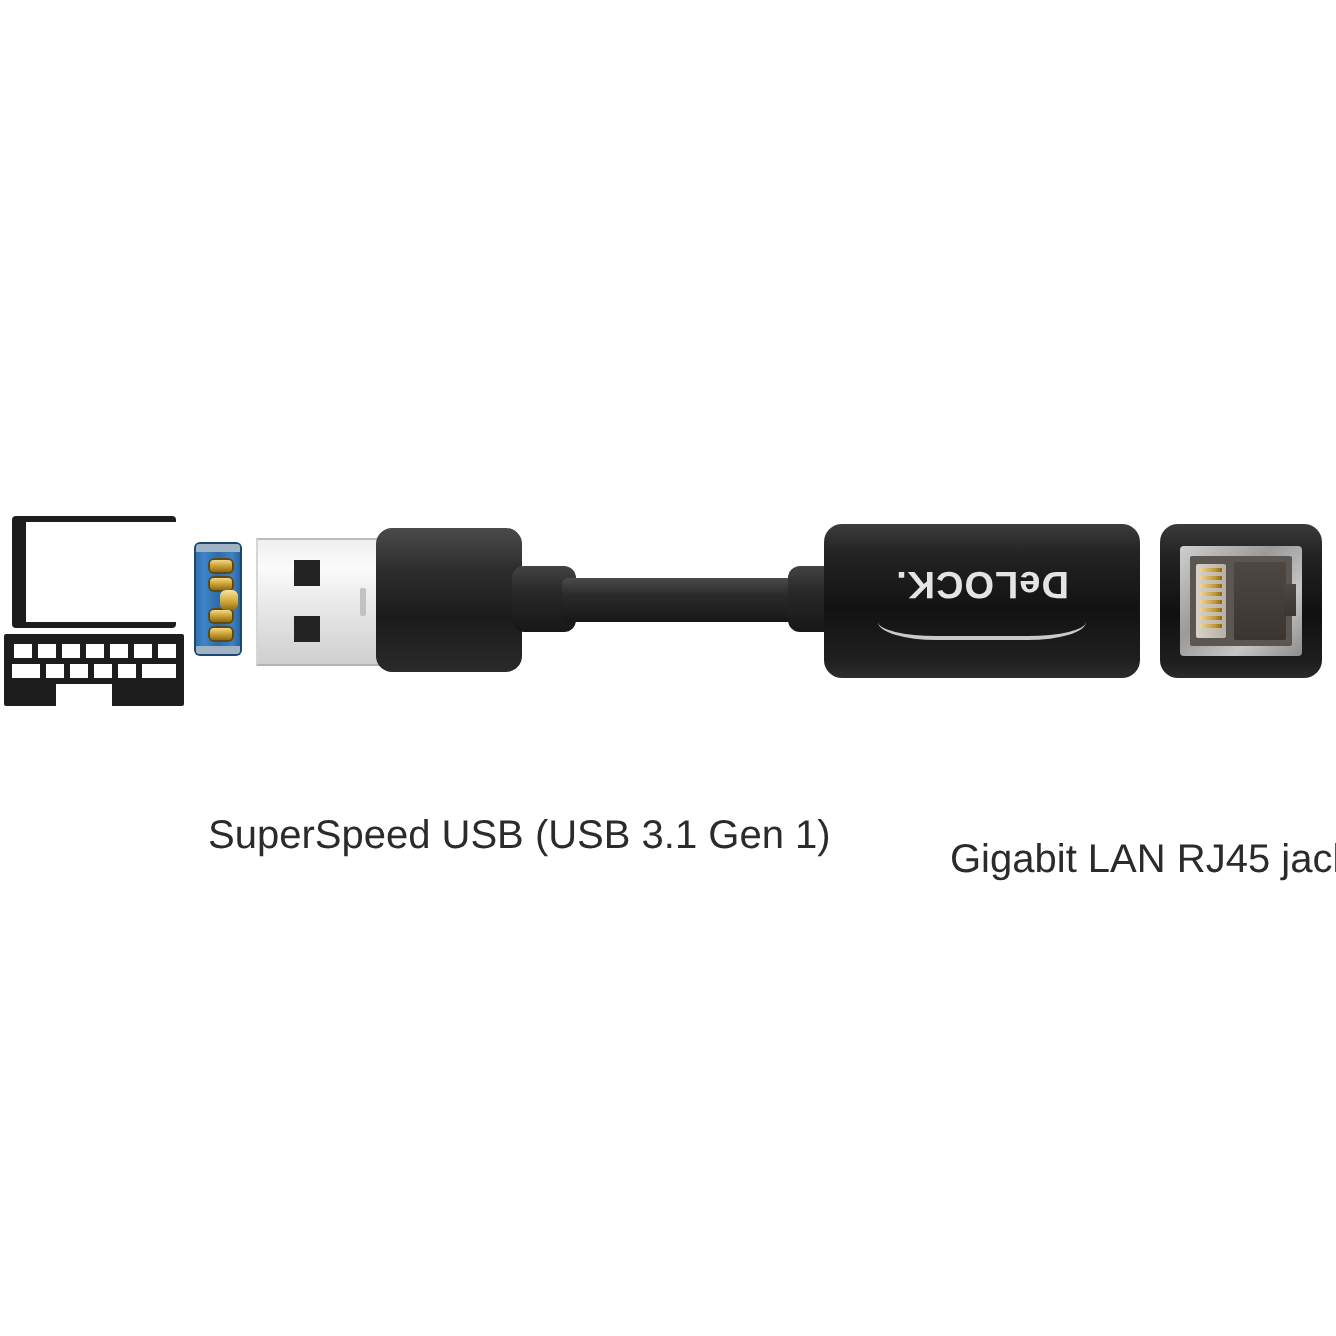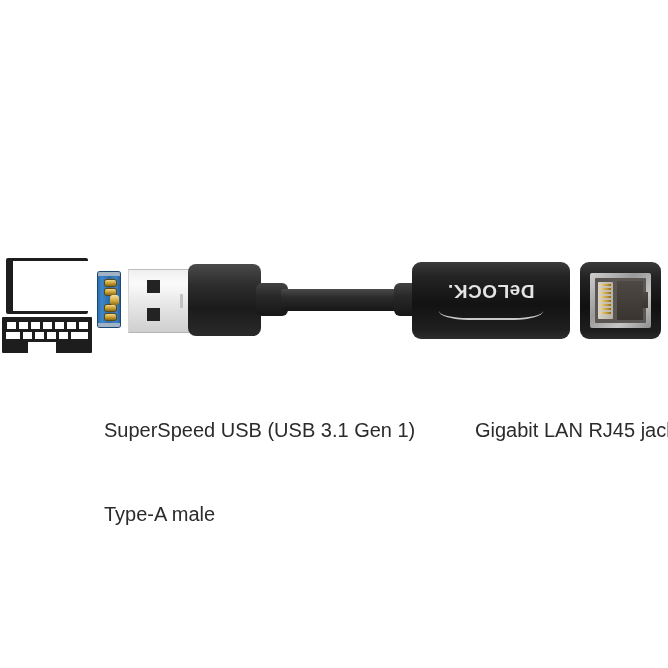--- a/index.html
+++ b/index.html
@@ -274,21 +274,21 @@
 
   
   .caption {
     position: absolute;
     font-family: "Liberation Sans", sans-serif;
     font-size: 20px;
     line-height: 28px;
     color: #2b2b2b;
     white-space: pre;
   }
-  #caption-usb { left: 104px; top: 360px; }
+  #caption-usb { left: 104px; top: 348px; }
   #caption-rj45 { left: 475px; top: 360px; }
 </style>
 </head>
 <body>
 
 <div id="stage">
 
   <div id="laptop-icon">
     <div id="laptop-screen-frame">
       <div id="laptop-screen-glass"></div>
@@ -357,20 +357,19 @@
         </div>
         <div id="rj45-keyway">
           <div id="rj45-keyway-notch"></div>
         </div>
       </div>
     </div>
   </div>
 
   <div id="caption-usb" class="caption">
     <div>SuperSpeed USB (USB 3.1 Gen 1)</div>
-    <div>Type-A male</div>
   </div>
 
   <div id="caption-rj45" class="caption">
     <div>Gigabit LAN RJ45 jack</div>
   </div>
 
 </div>
 
 </body></html>

